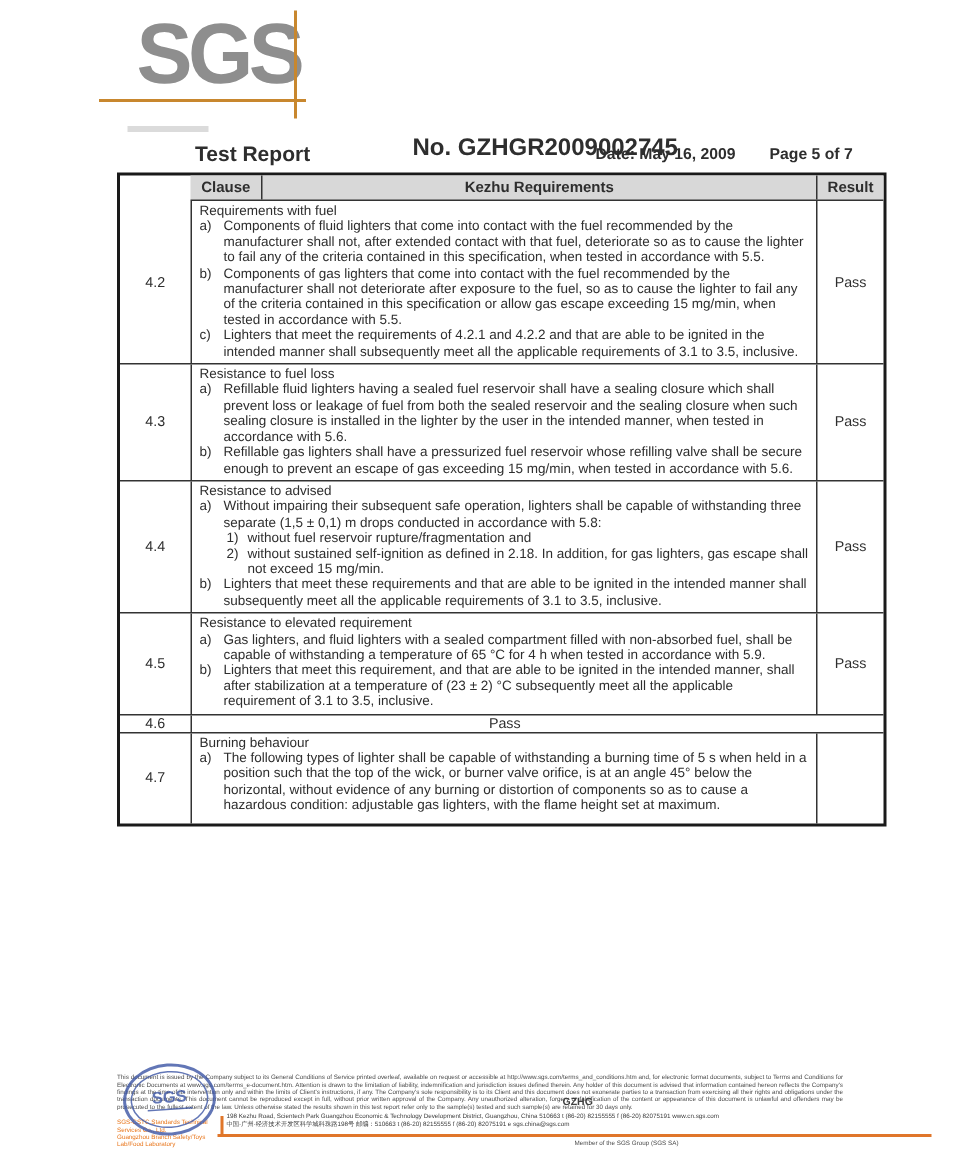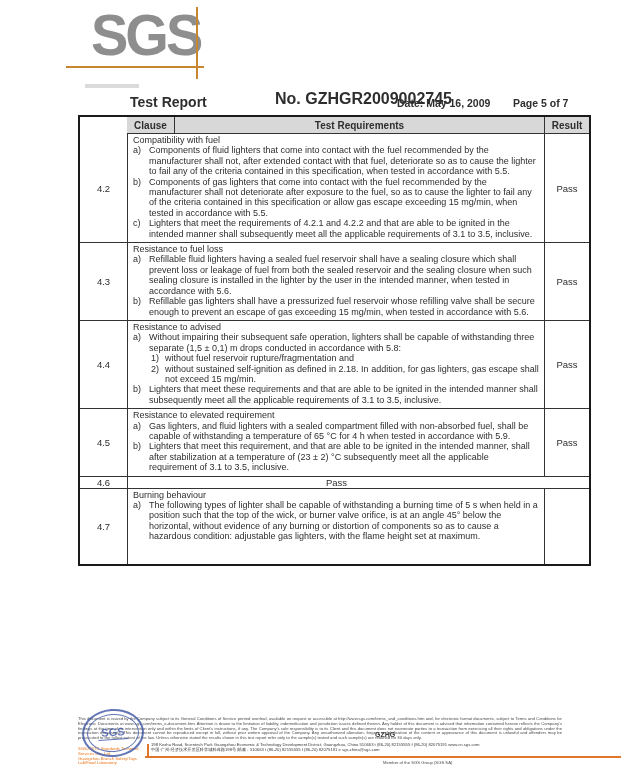--- a/index.html
+++ b/index.html
@@ -24,21 +24,21 @@
   #reqtable{position:absolute;left:78px;top:115px;width:509px;border:2px solid #1a1a1a;}
   .thead{display:grid;grid-template-columns:48px 1fr 44px;background:#d8d8d8;
          font-weight:bold;font-size:10px;border-bottom:1px solid #333;margin-left:47px;}
   .thead>div{padding:3px 0 2px 0;text-align:center;}
   .thead .hc,.thead .hr2{border-right:1px solid #333;}
   .trow{display:grid;grid-template-columns:48px 1fr 44px;border-bottom:1px solid #333;}
   .trow:last-child{border-bottom:none;}
   .cell-clause{border-right:1px solid #333;display:flex;align-items:center;
                justify-content:center;font-size:9.5px;}
   .cell-req{border-right:1px solid #333;padding:1px 5px 3px 5px;font-size:9px;line-height:10.4px;}
-  .trow:last-child .cell-req{padding-bottom:22px;}
+  .trow:last-child .cell-req{padding-bottom:7px;}
   .cell-result{display:flex;align-items:center;justify-content:center;font-size:9.5px;}
   .req-title{white-space:normal;}
   .item{display:flex;}
   .item-label{flex:0 0 16px;}
   .item-text{flex:1;}
   .subitem{display:flex;margin-left:2px;}
   .subitem-label{flex:0 0 14px;}
   .para{white-space:normal;}
 
   
@@ -73,28 +73,28 @@
   <div class="logo-shadow"></div>
 
   <div class="hdr hdr-title">Test Report</div>
   <div class="hdr hdr-no">No. GZHGR2009002745</div>
   <div class="hdr hdr-date">Date: May 16, 2009</div>
   <div class="hdr hdr-page">Page 5 of 7</div>
 
   <div id="reqtable">
     <div class="thead">
       <div class="hc">Clause</div>
-      <div class="hr2">Test Requirements</div>
+      <div class="hr2">Kezhu Requirements</div>
       <div class="hr3">Result</div>
     </div>
     <div id="rows-container">
         <div class="trow">
           <div class="cell-clause">4.2</div>
           <div class="cell-req">
-            <div class="req-title">Compatibility with fuel</div>
+            <div class="req-title">Requirements with fuel</div>
             <div class="item">
               <span class="item-label">a)</span>
               <span class="item-text"><span>Components of fluid lighters that come into contact with the fuel recommended by the manufacturer shall not, after extended contact with that fuel, deteriorate so as to cause the lighter to fail any of the criteria contained in this specification, when tested in accordance with 5.5.</span></span>
             </div>
             <div class="item">
               <span class="item-label">b)</span>
               <span class="item-text"><span>Components of gas lighters that come into contact with the fuel recommended by the manufacturer shall not deteriorate after exposure to the fuel, so as to cause the lighter to fail any of the criteria contained in this specification or allow gas escape exceeding 15 mg/min, when tested in accordance with 5.5.</span></span>
             </div>
             <div class="item">
               <span class="item-label">c)</span>

